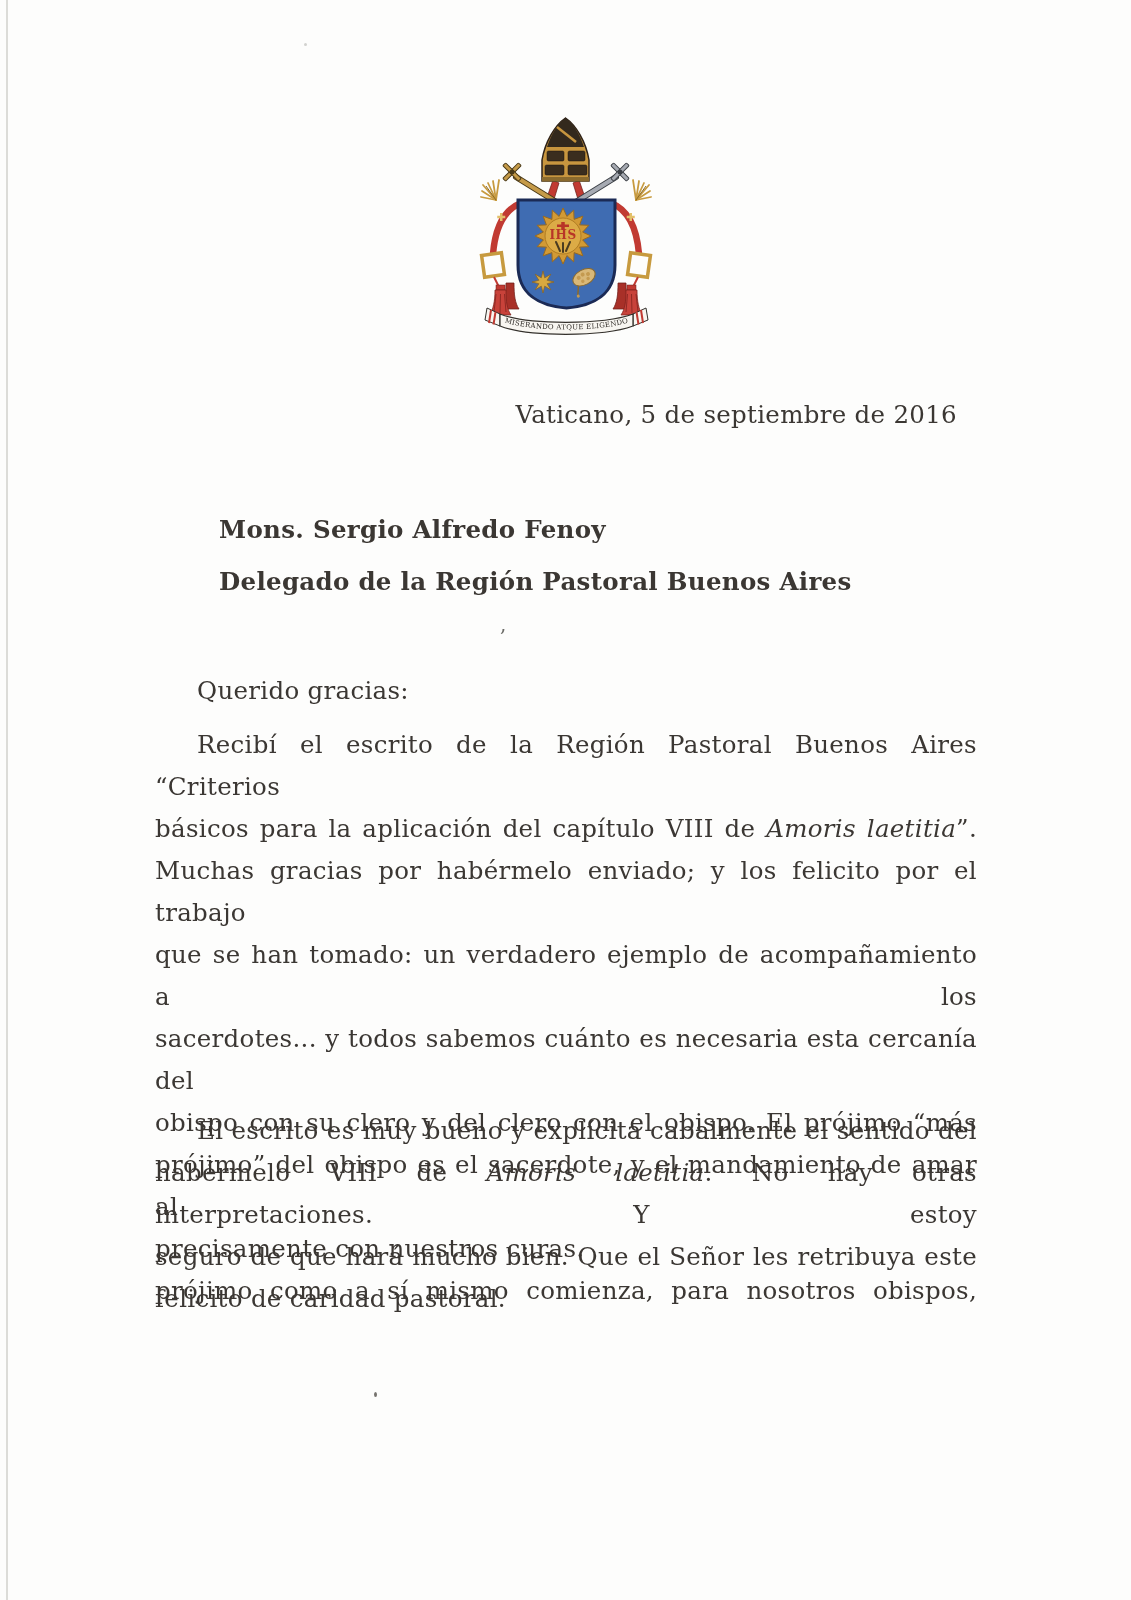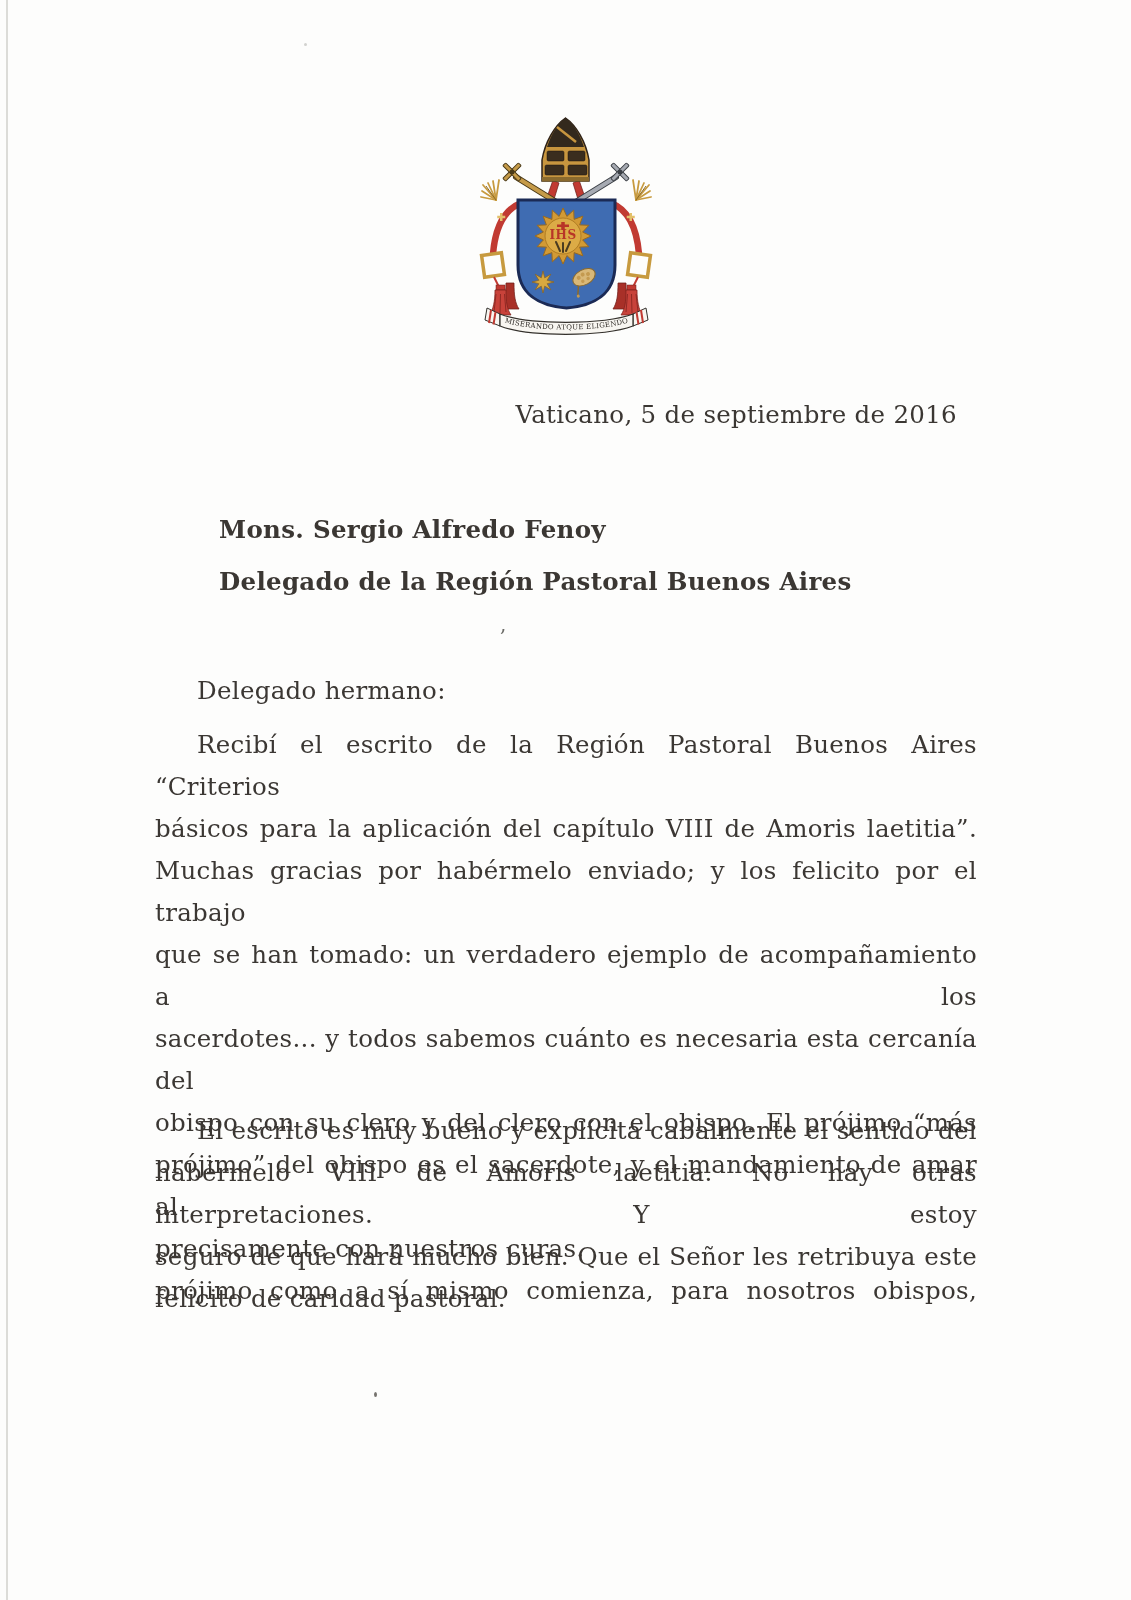--- a/index.html
+++ b/index.html
@@ -9,21 +9,21 @@
   .coa{position:absolute;left:478px;top:110px;width:176px;height:228px;}
   .date{position:absolute;left:0;top:400px;width:957px;text-align:right;
         font-size:24.5px;letter-spacing:.3px;white-space:nowrap;}
   .recipient{position:absolute;left:219px;top:504px;font-size:24.5px;line-height:52px;letter-spacing:.3px;font-weight:bold;}
   .salutation{position:absolute;left:197px;top:670px;font-size:24.5px;line-height:42px;letter-spacing:.3px;}
   .para{position:absolute;left:155px;width:822px;font-size:24.5px;line-height:42px;letter-spacing:.3px;}
   .para1{top:724px;} .para2{top:1110px;}
   .ln{text-align:justify;text-align-last:justify;}
   .ln.first{text-indent:42px;}
   .ln.last{text-align-last:left;}
-  .it{}
+  .it{font-style:italic;}
   .speck{position:absolute;color:#6a6a66;}
   .speck.comma{left:500px;top:612px;font-size:20px;}
   .speck.dot{left:374px;top:1392px;width:3px;height:5px;background:#76736e;border-radius:50%;}
   .speck.faint{left:304px;top:43px;width:3px;height:3px;background:#d2d2cf;border-radius:50%;}
 </style>
 </head>
 <body>
 
 <div class="page">
   <div class="scan-edge"></div>
@@ -141,21 +141,21 @@
     </svg>
   </div>
 
   <div class="date">Vaticano, 5 de septiembre de 2016</div>
 
   <div class="recipient">
     <div>Mons. Sergio Alfredo Fenoy</div>
     <div>Delegado de la Región Pastoral Buenos Aires</div>
   </div>
 
-  <div class="salutation">Delegado hermano:</div>
+  <div class="salutation">Querido gracias:</div>
 
   <div class="para para1">
     <div class="ln first"><span>Recibí el escrito de la Región Pastoral Buenos Aires “Criterios</span><span class="it"></span><span></span></div>
     <div class="ln"><span>básicos para la aplicación del capítulo VIII de </span><span class="it">Amoris laetitia</span><span>”.</span></div>
     <div class="ln"><span>Muchas gracias por habérmelo enviado; y los felicito por el trabajo</span><span class="it"></span><span></span></div>
     <div class="ln"><span>que se han tomado: un verdadero ejemplo de acompañamiento a los</span><span class="it"></span><span></span></div>
     <div class="ln"><span>sacerdotes... y todos sabemos cuánto es necesaria esta cercanía del</span><span class="it"></span><span></span></div>
     <div class="ln"><span>obispo con su clero y del clero con el obispo. El prójimo “más</span><span class="it"></span><span></span></div>
     <div class="ln"><span>prójimo” del obispo es el sacerdote, y el mandamiento de amar al</span><span class="it"></span><span></span></div>
     <div class="ln last"><span>precisamente con nuestros curas.</span><span class="it"></span><span></span></div>

